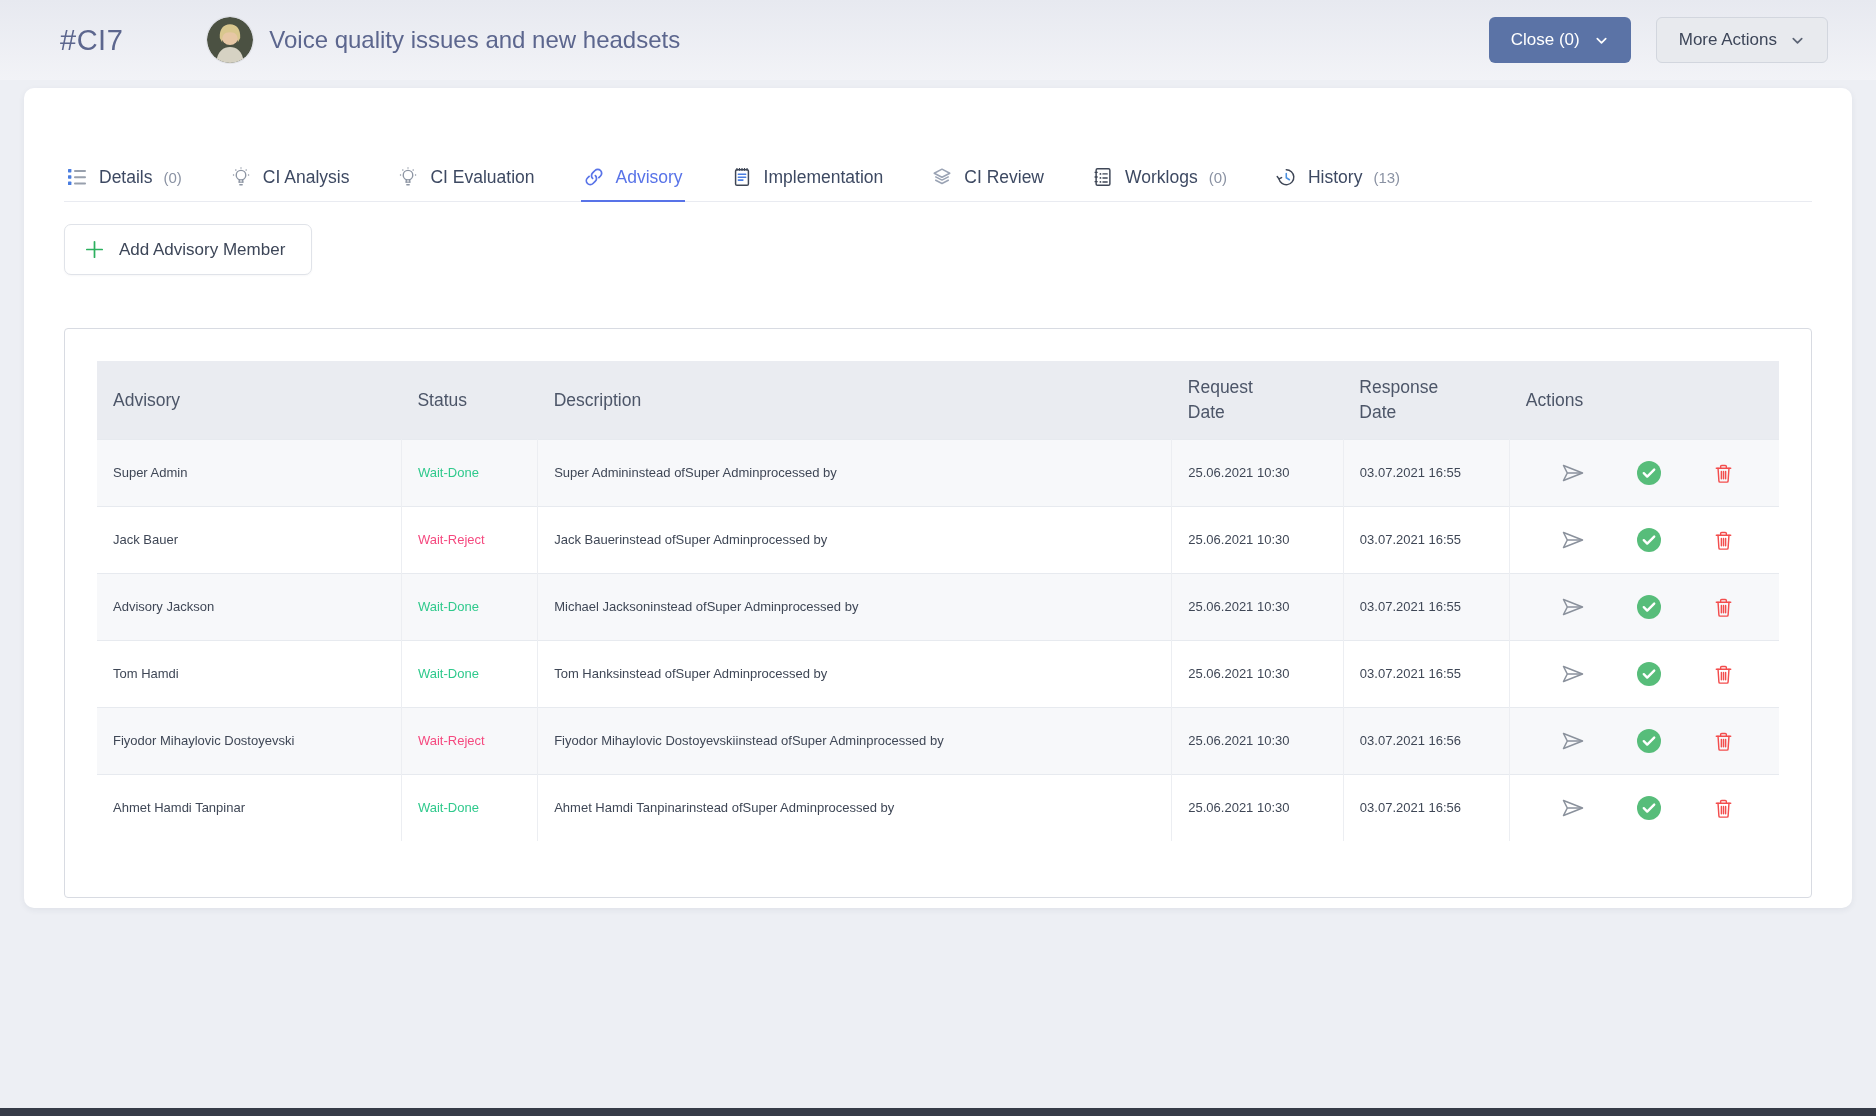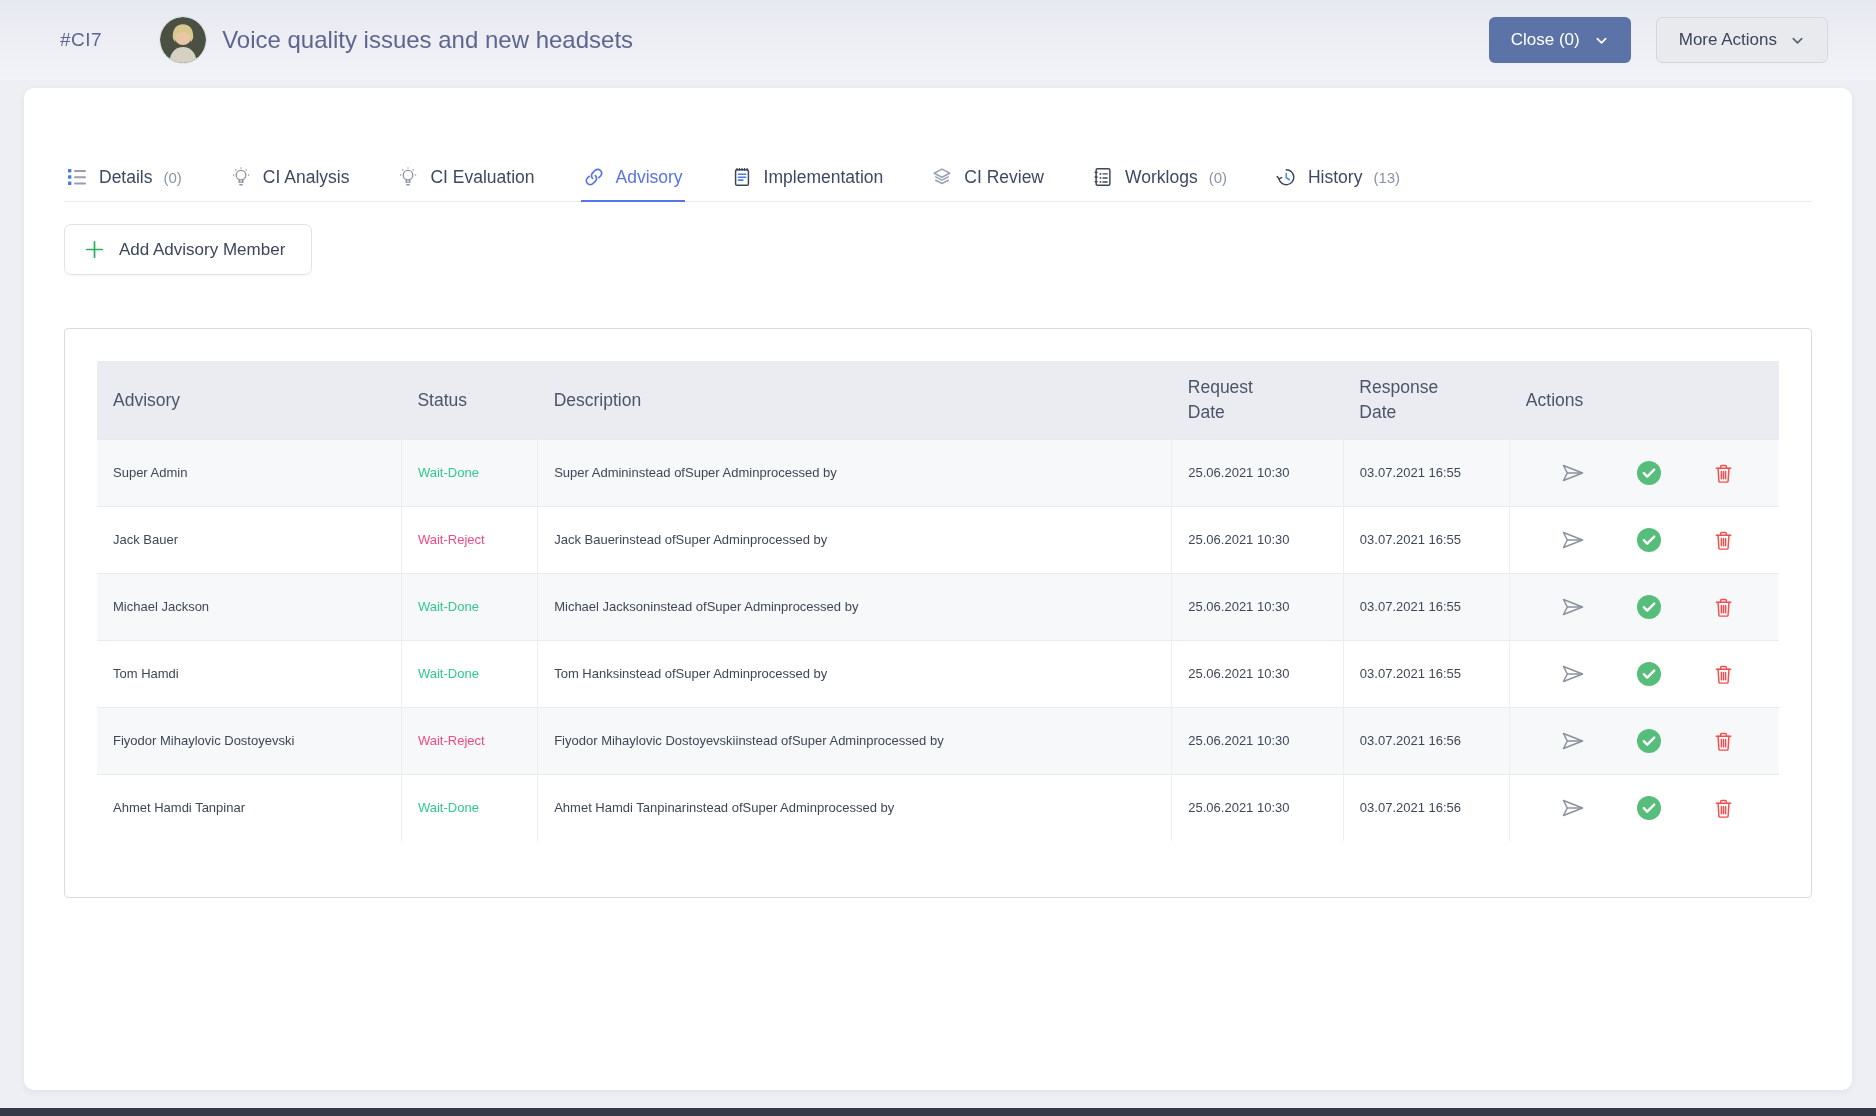--- a/index.html
+++ b/index.html
@@ -9,39 +9,39 @@
     font-family:"Liberation Sans","DejaVu Sans",sans-serif;
     background:#edeff4; overflow:hidden; position:relative;
     -webkit-font-smoothing:antialiased;
   }
   
   .topbar {
     height:80px; display:flex; align-items:center;
     padding:0 48px 0 60px;
     background:linear-gradient(180deg,#e7e9f0 0%,#f2f3f7 100%);
   }
-  .ticket-id { font-size:19px; color:var(--title-slate,#5c668e); margin-right:58px; letter-spacing:.5px; }
+  .ticket-id { font-size:29px; color:var(--title-slate,#5c668e); margin-right:84px; letter-spacing:.5px; }
   .avatar { width:46px; height:46px; border-radius:50%; overflow:hidden; margin-right:16px; flex:none; box-shadow:0 0 0 1px rgba(0,0,0,.06); }
   .ticket-title { font-size:24px; font-weight:500; color:var(--title-slate,#5c668e); margin:0; }
   .topbar-actions { margin-left:auto; display:flex; gap:25px;justify-content:center; }
   .btn-close {
     display:flex; align-items:center; gap:14px;
     background:var(--close-button-bg,#5b73a6); color:#fff;
     border:none; border-radius:6px; padding:13px 22px;
     font-size:17px; font-weight:500; font-family:inherit; cursor:pointer;
   }
   .btn-more {
     display:flex; align-items:center; gap:13px;
     background:#e8eaee; color:#3d4659;
     border:1px solid #d2d6de; border-radius:6px; padding:12px 22px;
     font-size:17px; font-weight:500; font-family:inherit; cursor:pointer;
   }
   
   .card {
-    margin:8px 24px 0; height:1002px;
+    margin:8px 24px 0; height:820px;
     background:#fff; border-radius:10px;
     padding:0 40px; box-shadow:0 2px 6px rgba(40,50,80,.07);
   }
   
   .tabs { display:flex; gap:44px; padding-top:78px; border-bottom:1px solid #e9ebf1; }
   .tab {
     display:flex; align-items:center; gap:11px;
     padding:0 2px 12px; margin-bottom:-1px;
     background:none; border:none; border-bottom:2px solid transparent;
     font-size:17.5px; font-weight:500; color:#3d4962;
@@ -329,21 +329,21 @@
                       <path d="M9 6.5V4.8c0-.7.5-1.2 1.2-1.2h3.6c.7 0 1.2.5 1.2 1.2v1.7"></path>
                       <path d="M6.3 6.5l.9 13.3c0 .6.6 1.2 1.2 1.2h7.2c.6 0 1.2-.6 1.2-1.2l.9-13.3"></path>
                       <path d="M9.8 10v7.5M12 10v7.5M14.2 10v7.5"></path>
                     </svg>
                   </span>
                 </button>
               </div>
             </td>
   </tr>
           <tr>
-    <td class="advisory-cell"><span>Michael Jackson</span></td>
+    <td class="advisory-cell"><span>Advisory Jackson</span></td>
     <td class="status-cell"><span class="status--done">Wait-Done</span></td>
     <td class="desc-cell"><span>Michael Jacksoninstead ofSuper Adminprocessed by</span></td>
     <td class="date-cell req-cell"><span>25.06.2021 10:30</span></td>
     <td class="date-cell res-cell"><span>03.07.2021 16:55</span></td>
     <td class="actions-cell">
               <div class="action-group">
                 <button class="icon-btn">
                   <span style="display: flex;">
                     <svg viewBox="0 0 26 24" width="26" height="24" fill="none" stroke="#8a919c" stroke-width="1.5" stroke-linejoin="round">
                       <path d="M3.5 4.5L22.5 12 3.5 19.5l3.8-7.5-3.8-7.5z"></path>

